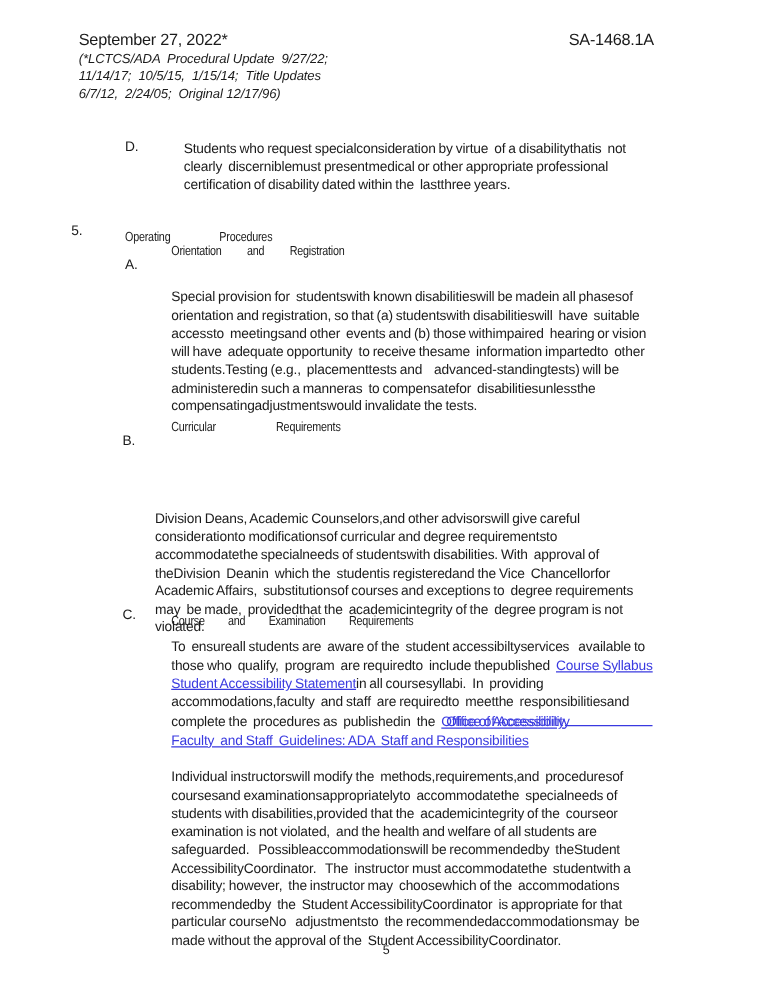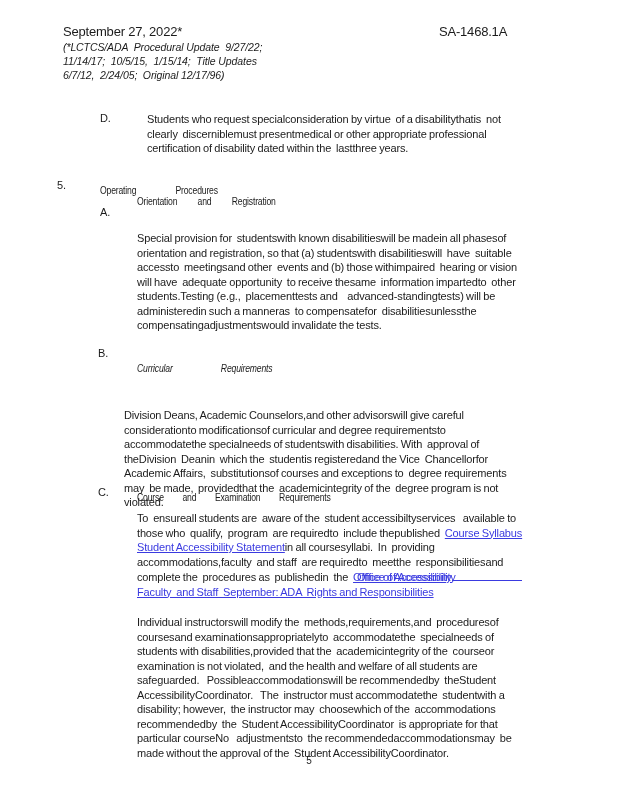--- a/index.html
+++ b/index.html
@@ -37,21 +37,21 @@
     border-bottom:1px solid var(--link,#3a3ae0);
   }
   .pageno{
     left:0;width:618px;text-align:center;font-size:10px;
   }
 </style>
 </head>
 <body style="--text: #1b1b1b; --link: #3a3ae0;">
 
 <div class="abs hdr" style="left:63px;top:24px;">September 27, 2022*</div>
-<div class="abs hdr" style="left:439px;top:24px;">SA-1468.1A</div>
+<div class="abs hdr" style="left:455px;top:24px;">SA-1468.1A</div>
 <div class="abs rev pre" style="left:63px;top:40px;">(*LCTCS/ADA  Procedural Update  9/27/22;
 11/14/17;  10/5/15,  1/15/14;  Title Updates
 6/7/12,  2/24/05;  Original 12/17/96)</div>
 
 <div class="abs lbl" style="left:100px;top:112px;">D.</div>
 <div class="abs body-txt pre" style="left:137px;top:112px;margin-left:10px;">Students who request specialconsideration by virtue  of a disabilitythatis  not
 clearly  discerniblemust presentmedical or other appropriate professional
 certification of disability dated within the  lastthree years.</div>
 
 <div class="abs lbl" style="left:57px;top:179px;">5.</div>
@@ -61,37 +61,37 @@
 <div class="abs" style="left:137px;top:191px;"><span class="cond wsa">Orientation and Registration</span></div>
 <div class="abs body-txt pre" style="left:137px;top:231px;">Special provision for  studentswith known disabilitieswill be madein all phasesof
 orientation and registration, so that (a) studentswith disabilitieswill  have  suitable
 accessto  meetingsand other  events and (b) those withimpaired  hearing or vision
 will have  adequate opportunity  to receive thesame  information impartedto  other
 students.Testing (e.g.,  placementtests and    advanced-standingtests) will be
 administeredin such a manneras  to compensatefor  disabilitiesunlessthe
 compensatingadjustmentswould invalidate the tests.</div>
 
 <div class="abs lbl" style="left:98px;top:347px;">B.</div>
-<div class="abs" style="left:137px;top:358px;font-style:italic;"><span class="cond wsb">Curricular Requirements</span></div>
+<div class="abs" style="left:137px;top:332px;"><span class="cond wsb">Curricular Requirements</span></div>
 <div class="abs body-txt pre" style="left:124px;top:372px;margin-top:36px;">Division Deans, Academic Counselors,and other advisorswill give careful
 considerationto modificationsof curricular and degree requirementsto
 accommodatethe specialneeds of studentswith disabilities. With  approval of
 theDivision  Deanin  which the  studentis registeredand the Vice  Chancellorfor
 Academic Affairs,  substitutionsof courses and exceptions to  degree requirements
 may  be made,  providedthat the  academicintegrity of the  degree program is not
 violated.</div>
 
 <div class="abs lbl" style="left:98px;top:486px;">C.</div>
 <div class="abs" style="left:137px;top:487px;"><span class="cond wsc">Course and Examination Requirements</span></div>
 
 <div class="abs body-txt pre" style="left:137px;top:511px;width:470px;"><span>To  ensureall students are  aware of the  student accessibiltyservices   available to
 those who  qualify,  program  are requiredto  include thepublished  </span><span class="lnk">Course Syllabus
 Student Accessibility Statement</span><span>in all coursesyllabi.  In  providing
 accommodations,faculty  and staff  are requiredto  meetthe  responsibilitiesand
-complete the  procedures as  publishedin  the  </span><span class="ovl lnk"><span>Office of Accessibility</span><span class="dup">Office of Accessibility</span></span><span class="tail"></span><br><span class="lnk">Faculty  and Staff  September: ADA  Rights and Responsibilities</span></div>
+complete the  procedures as  publishedin  the  </span><span class="ovl lnk"><span>Office of Accessibility</span><span class="dup">Office of Accessibility</span></span><span class="tail"></span><br><span class="lnk">Faculty  and Staff  Guidelines: ADA  Staff and Responsibilities</span></div>
 
 <div class="abs body-txt pre" style="left:137px;top:615px;">Individual instructorswill modify the  methods,requirements,and  proceduresof
 coursesand examinationsappropriatelyto  accommodatethe  specialneeds of
 students with disabilities,provided that the  academicintegrity of the  courseor
 examination is not violated,  and the health and welfare of all students are
 safeguarded.   Possibleaccommodationswill be recommendedby  theStudent
 AccessibilityCoordinator.   The  instructor must accommodatethe  studentwith a
 disability; however,  the instructor may  choosewhich of the  accommodations
 recommendedby  the  Student AccessibilityCoordinator  is appropriate for that
 particular courseNo   adjustmentsto  the recommendedaccommodationsmay  be

